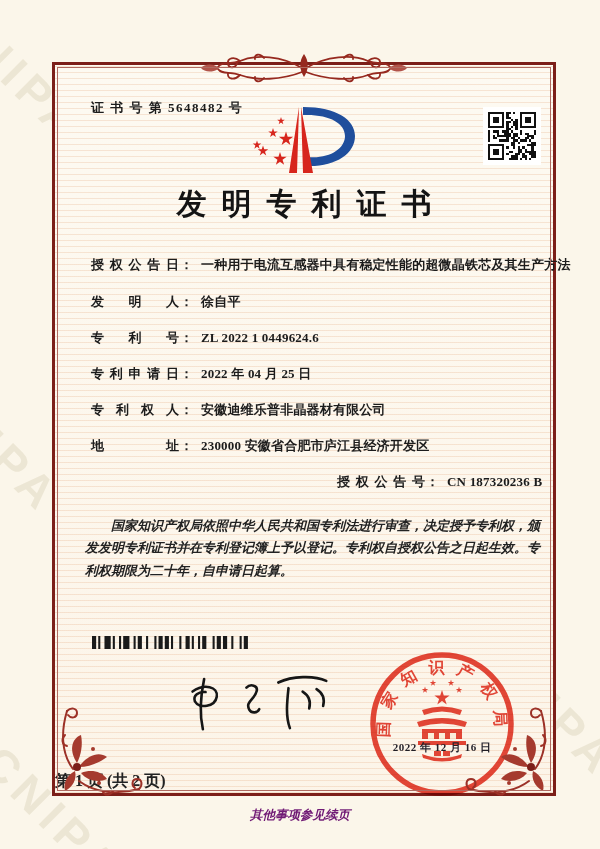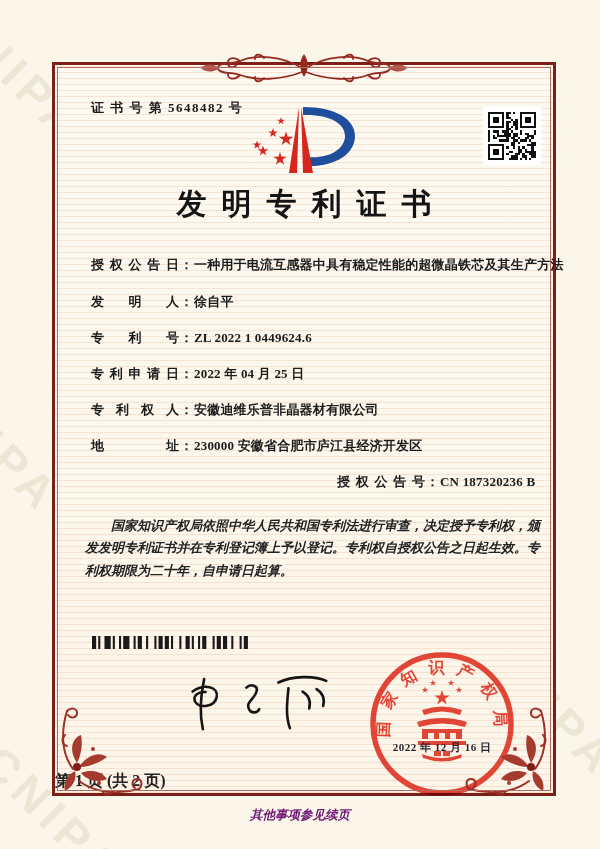--- a/index.html
+++ b/index.html
@@ -36,21 +36,21 @@
          font-size:30px;font-weight:700;letter-spacing:15px;text-indent:15px;color:#141414;}
 
   .frow{position:absolute;left:36px;right:14px;font-size:13px;font-weight:600;
         color:#1c1c1c;white-space:nowrap;}
   .r0{top:191px;} .r1{top:228px;} .r2{top:264px;} .r3{top:300px;}
   .r4{top:336px;} .r5{top:372px;} .r6{top:408px;}
   .fgroup{display:inline-block;}
   .fgroup2{position:absolute;left:246px;top:0;}
   .flabel{display:inline-block;width:88px;text-align:justify;text-align-last:justify;}
   .fcolon{margin-left:1px;}
-  .fvalue{margin-left:1px;letter-spacing:.2px;}
+  .fvalue{margin-left:8px;letter-spacing:.2px;}
 
   .bodytext{position:absolute;left:30px;top:434px;width:460px;font-size:13px;
             font-weight:600;font-style:italic;line-height:1.72;color:#222;margin-top:16px;}
   .bodytext p{margin:0;text-indent:2em;}
 
   .barcode{position:absolute;left:37px;top:571px;width:158px;height:13px;}
 
   .director{position:absolute;left:37px;top:629px;font:700 14px "Liberation Sans","DejaVu Sans",sans-serif;
             color:#222;letter-spacing:2px;line-height:27px;}
   .signature{position:absolute;left:120px;top:598px;}

